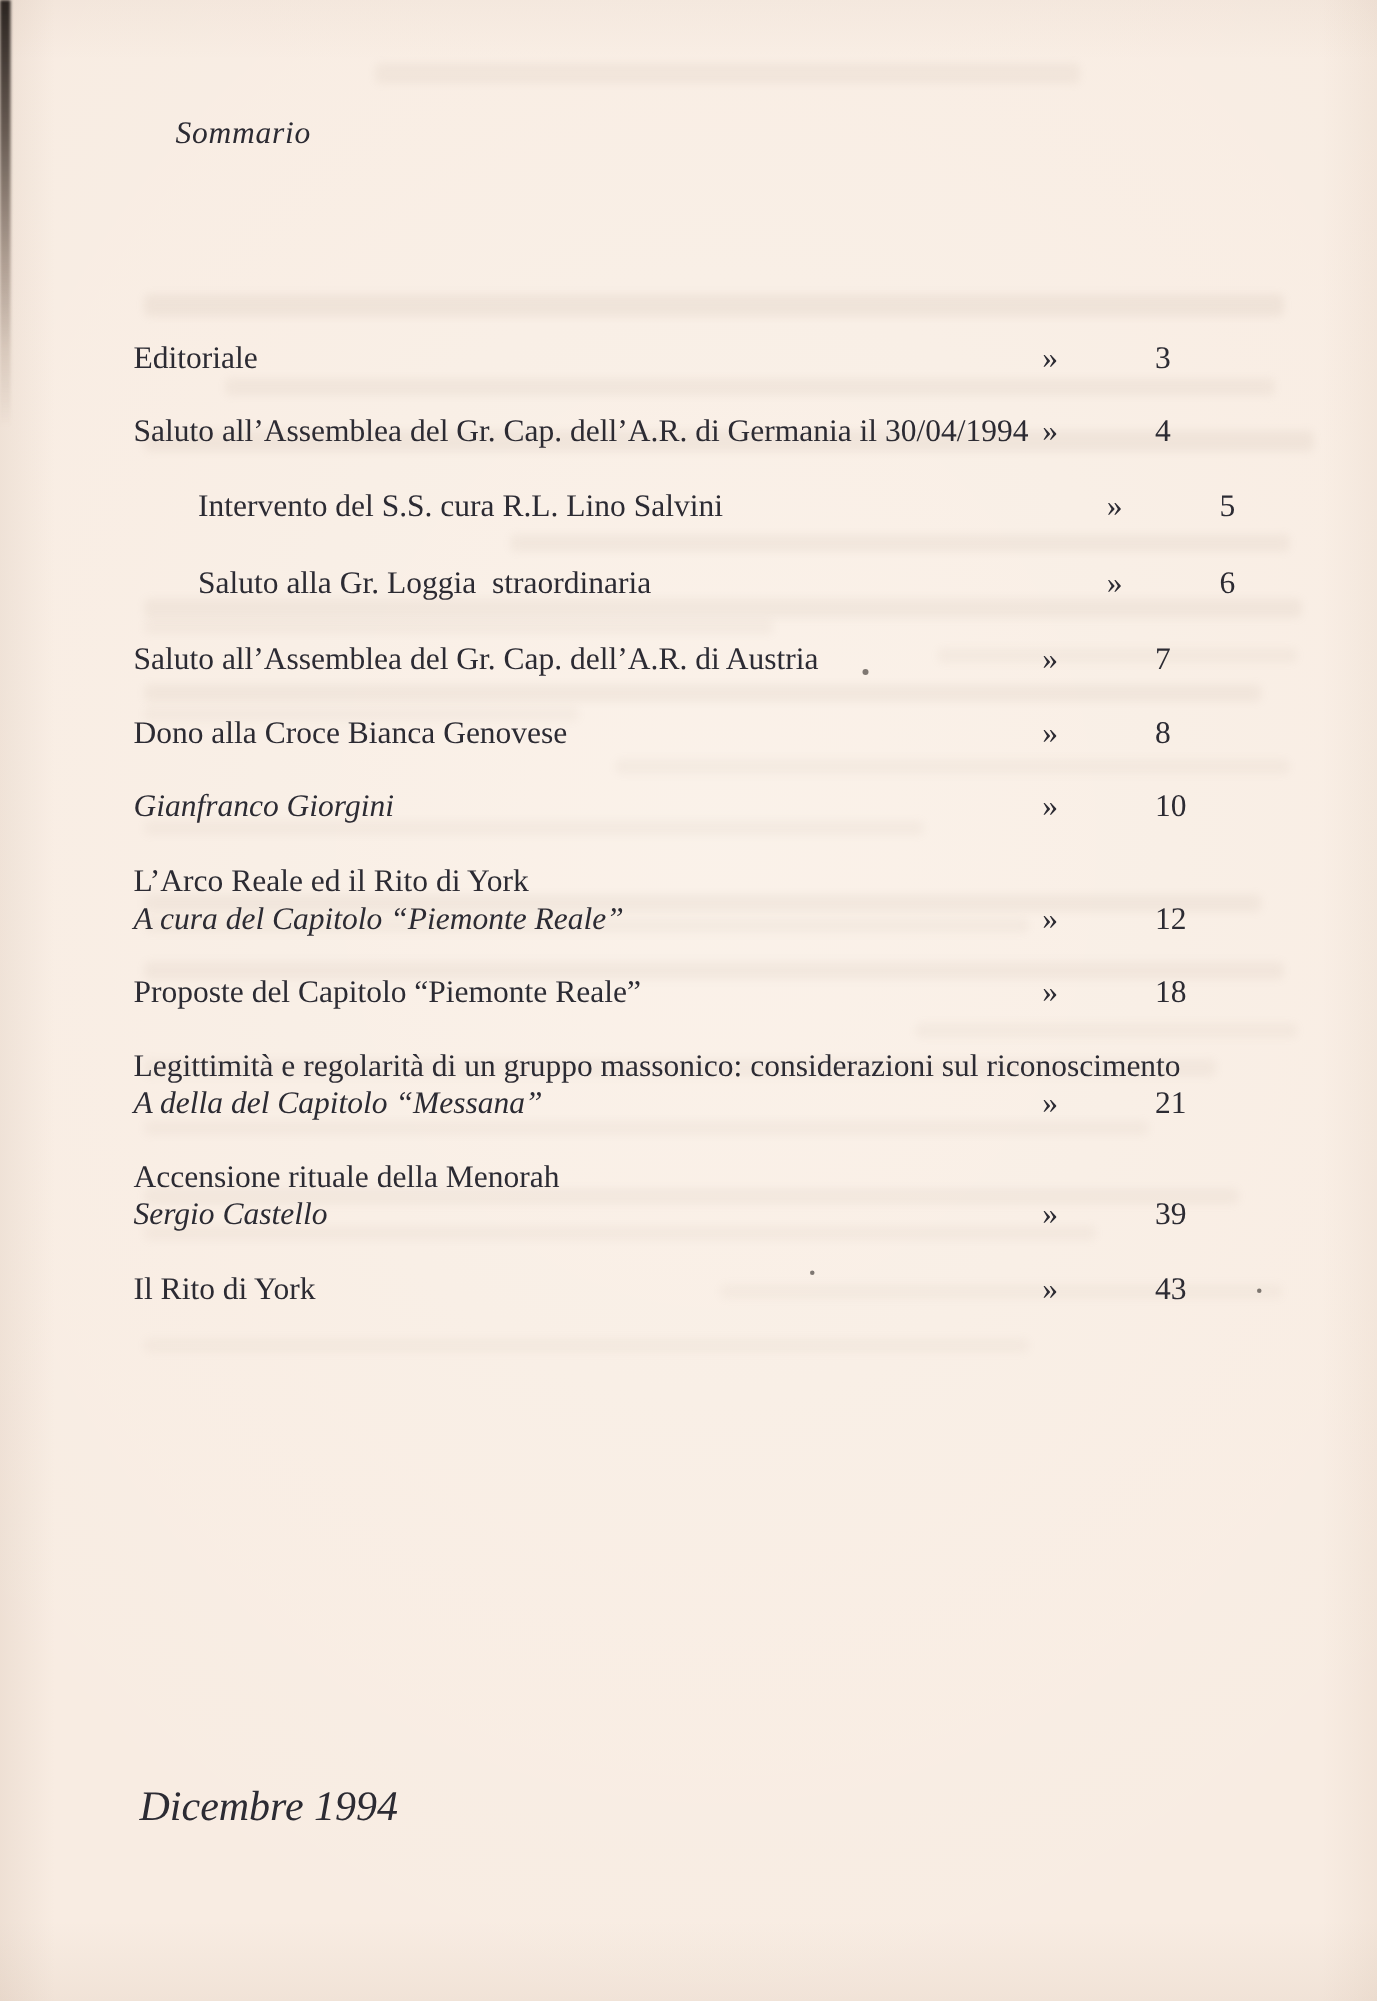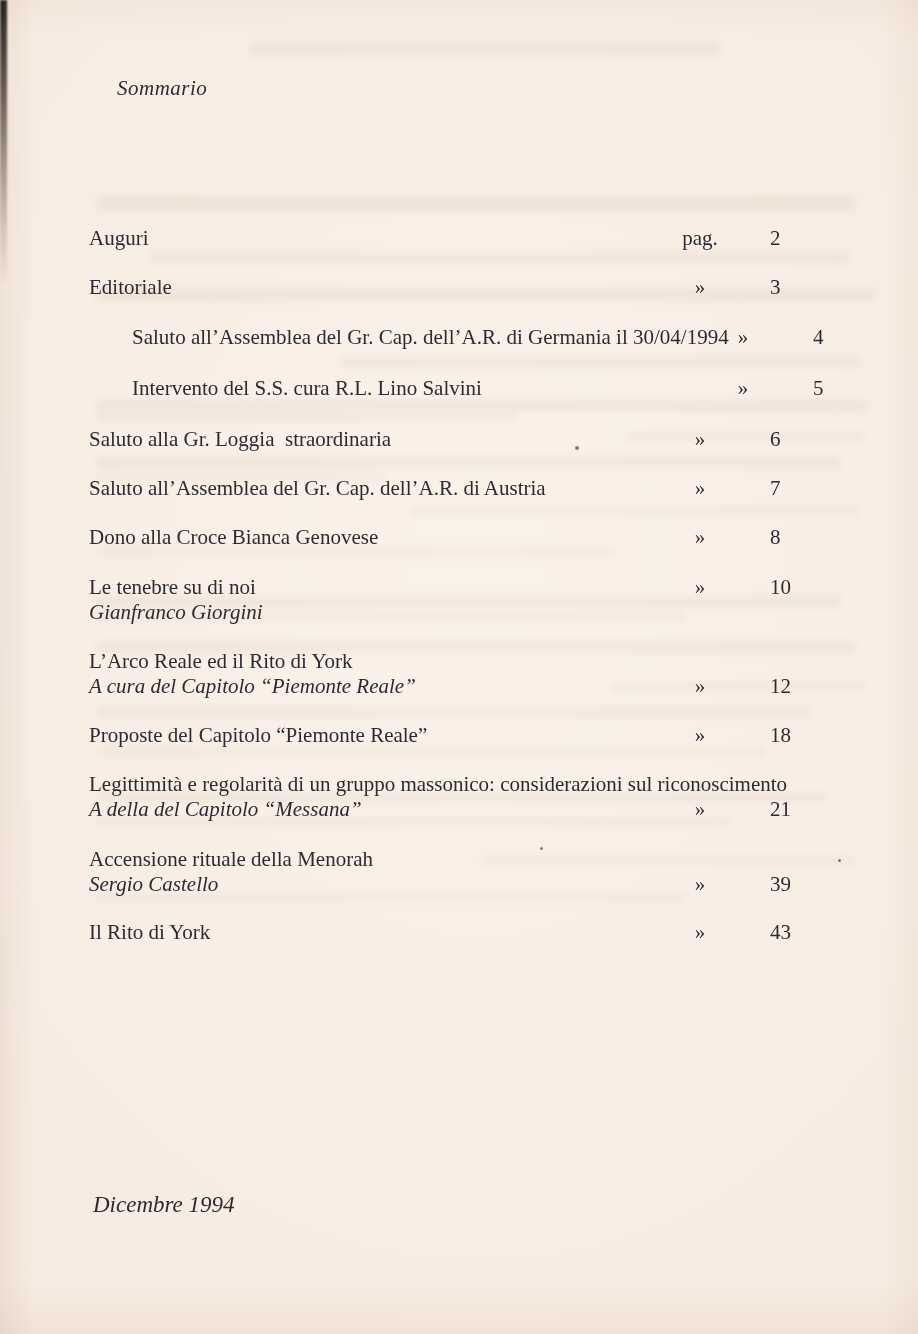--- a/index.html
+++ b/index.html
@@ -49,21 +49,21 @@
   .entry:nth-child(2),.entry:nth-child(7),.entry:nth-child(11){margin-bottom:25px;}
   .entry:nth-child(3),.entry:nth-child(4){margin-bottom:26px;margin-left:43px;}
   .entry:nth-child(12){margin-bottom:23px;}
   .entry .t{white-space:pre-wrap;}
   .entry .a{font-style:italic;white-space:pre-wrap;}
   .mk{position:absolute;top:0;left:593px;width:36px;text-align:center;}
   .pg{position:absolute;top:0;left:681px;}
   .mk.last,.pg.last{top:auto;bottom:0;}
   .footer-date{
     position:absolute;left:93px;top:1192px;margin:0;
-    font-size:23px;line-height:25px;font-style:italic;
+    font-size:28px;line-height:25px;font-style:italic;
   }
 </style>
 </head>
 <body>
 
 <div class="vignette"></div>
 <div class="edge-left"></div>
 <div id="bleed">
     <div class="bleed-band" style="left: 250px; top: 42px; width: 470px; height: 14px; opacity: 0.1;"></div>
     <div class="bleed-band" style="left: 96px; top: 196px; width: 760px; height: 15px; opacity: 0.13;"></div>
@@ -89,25 +89,20 @@
     <div class="bleed-band" style="left: 96px; top: 892px; width: 590px; height: 10px; opacity: 0.07;"></div>
     <div class="speck" style="left: 575px; top: 446px; width: 4px; height: 4px;"></div>
     <div class="speck" style="left: 540px; top: 847px; width: 3px; height: 3px;"></div>
     <div class="speck" style="left: 838px; top: 859px; width: 3px; height: 3px;"></div>
   </div>
 
 <h1 class="page-title">Sommario</h1>
 
 <div class="toc">
     <div class="entry">
-      <div class="t">Auguri</div>
-      <span class="mk">pag.</span>
-      <span class="pg">2</span>
-    </div>
-    <div class="entry">
       <div class="t">Editoriale</div>
       <span class="mk">»</span>
       <span class="pg">3</span>
     </div>
     <div class="entry">
       <div class="t">Saluto all’Assemblea del Gr. Cap. dell’A.R. di Germania il 30/04/1994</div>
       <span class="mk">»</span>
       <span class="pg">4</span>
     </div>
     <div class="entry">
@@ -124,21 +119,20 @@
       <div class="t">Saluto all’Assemblea del Gr. Cap. dell’A.R. di Austria</div>
       <span class="mk">»</span>
       <span class="pg">7</span>
     </div>
     <div class="entry">
       <div class="t">Dono alla Croce Bianca Genovese</div>
       <span class="mk">»</span>
       <span class="pg">8</span>
     </div>
     <div class="entry">
-      <div class="t">Le tenebre su di noi</div>
       <div class="a">Gianfranco Giorgini</div>
       <span class="mk">»</span>
       <span class="pg">10</span>
     </div>
     <div class="entry">
       <div class="t">L’Arco Reale ed il Rito di York</div>
       <div class="a">A cura del Capitolo “Piemonte Reale”</div>
       <span class="mk last">»</span>
       <span class="pg last">12</span>
     </div>

